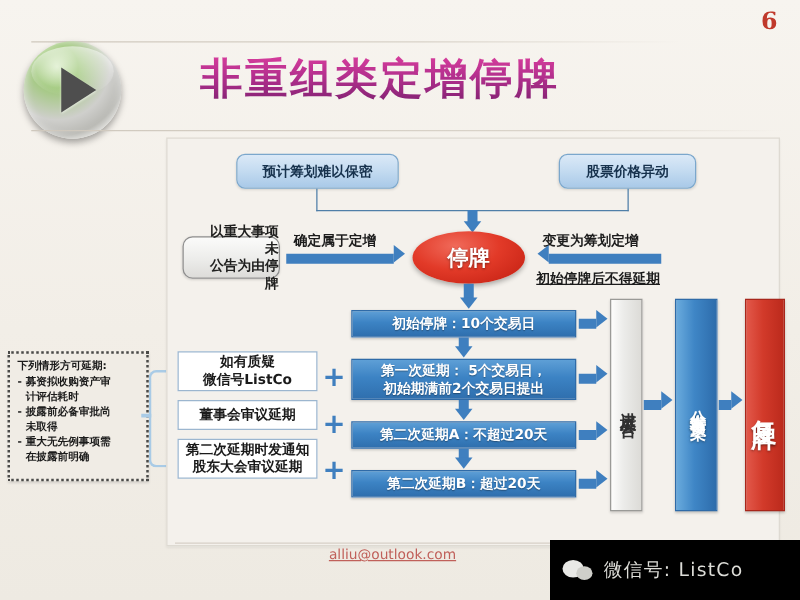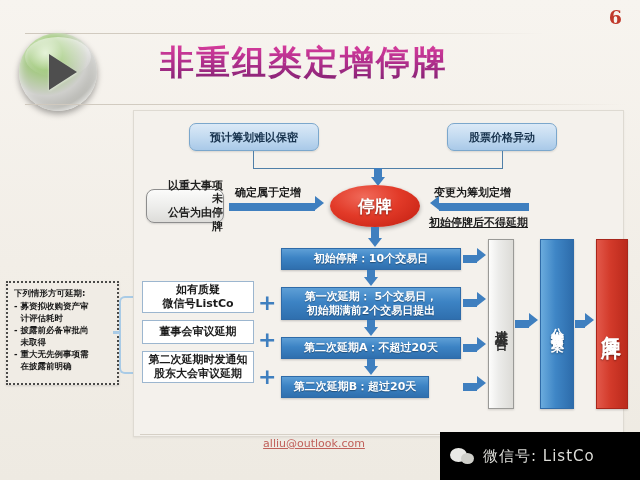--- a/index.html
+++ b/index.html
@@ -243,21 +243,21 @@
     </div>
 
     <div class="shaft-v" style="left:233px;top:209px;height:8px;"></div>
     <div class="arrow-d" style="left:230px;top:216px;"></div>
 
     <div class="node bluerow" style="left:147px;top:226px;width:180px;height:22px;">第二次延期A：不超过20天</div>
 
     <div class="shaft-v" style="left:233px;top:248px;height:8px;"></div>
     <div class="arrow-d" style="left:230px;top:255px;"></div>
 
-    <div class="node bluerow" style="left:147px;top:265px;width:148px;height:22px;">第二次延期B：超过20天</div>
+    <div class="node bluerow" style="left:147px;top:265px;width:180px;height:22px;">第二次延期B：超过20天</div>
 
     <div class="node whitebox" style="left:8px;top:170px;width:112px;height:32px;flex-direction:column;">
       <span>如有质疑</span>
       <span>微信号ListCo</span>
     </div>
     <div class="node whitebox" style="left:8px;top:209px;width:112px;height:24px;">董事会审议延期</div>
     <div class="node whitebox" style="left:8px;top:240px;width:112px;height:32px;flex-direction:column;">
       <span>第二次延期时发通知</span>
       <span>股东大会审议延期</span>
     </div>

